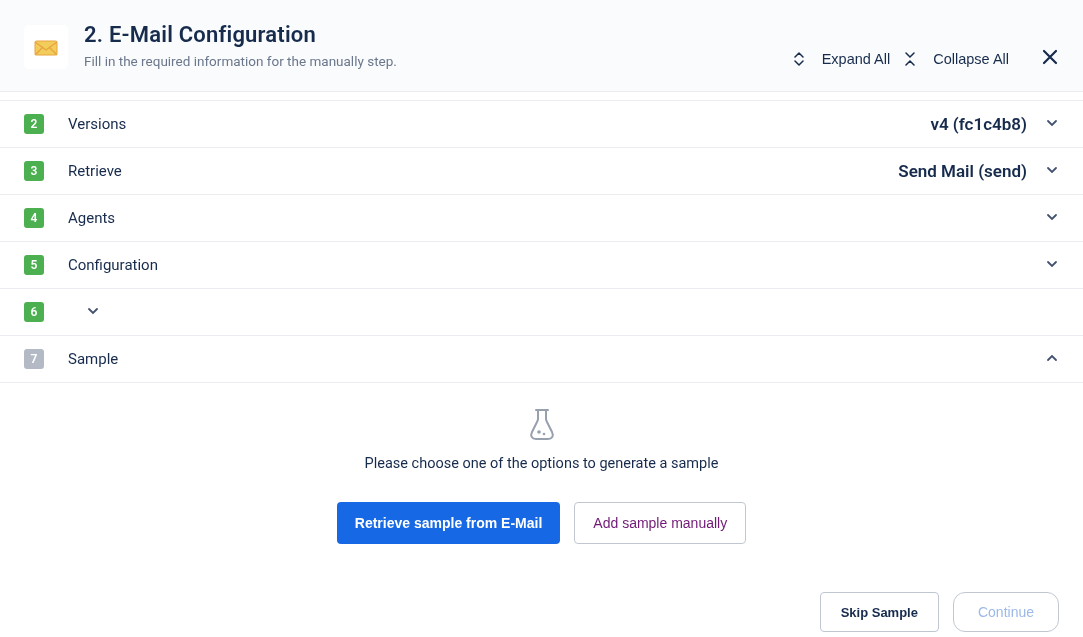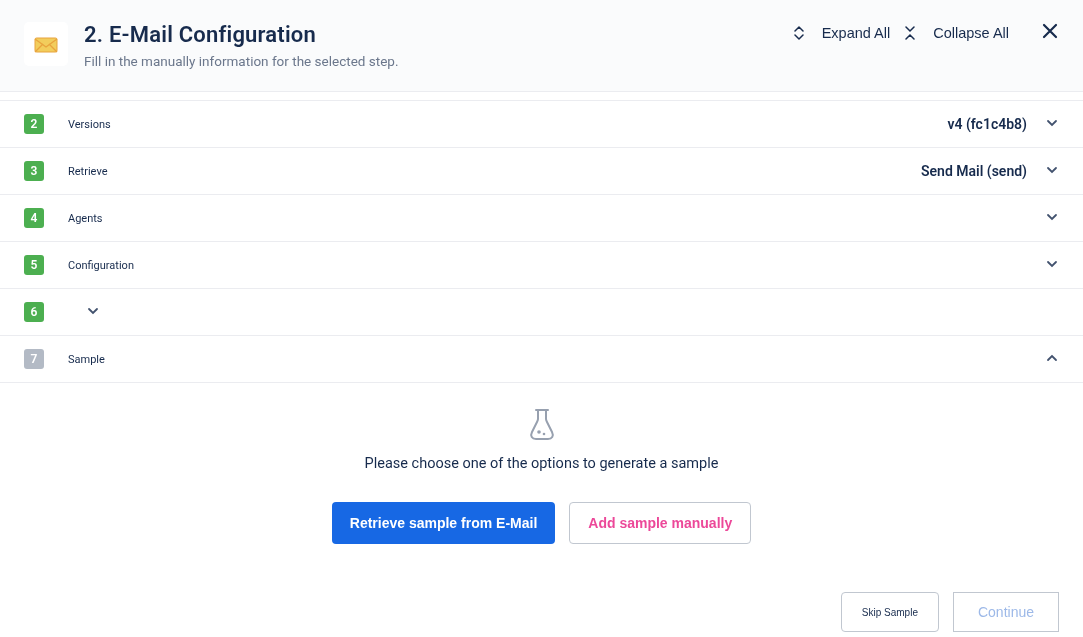--- a/index.html
+++ b/index.html
@@ -6,21 +6,21 @@
     body {
       font-family: -apple-system, BlinkMacSystemFont, "Segoe UI", Roboto, Helvetica, Arial, sans-serif;
       background: #ffffff;
       color: #172b4d;
       width: 1083px;
     }
 
     
     .header {
       display: flex;
-      align-items: flex-start;
+      align-items: flex-end;
       padding: 22px 24px;
       border-bottom: 1px solid #ebecf0;
       background: #fafbfc;
     }
     .header-icon-box {
       width: 44px;
       height: 44px;
       background: #ffffff;
       border-radius: 5px;
       display: flex;
@@ -86,25 +86,25 @@
       justify-content: center;
       font-size: 12px;
       font-weight: 600;
       color: #ffffff;
       margin-right: 24px;
     }
     .row-num.green { background: #4caf50; }
     .row-num.gray  { background: #b3bac5; }
     .row-label {
       flex: 1;
-      font-size: 11px;
+      font-size: 15px;
       color: #172b4d;
     }
     .row-value {
-      font-size: 14px;
+      font-size: 17px;
       font-weight: 600;
       color: #172b4d;
       margin-right: 18px;
     }
     .row-chevron {
       color: #42526e;
     }
 
     
     .sample-area {
@@ -133,67 +133,67 @@
       cursor: pointer;
     }
     .btn-primary {
       background: #1768e4;
       color: #ffffff;
       border: none;
       text-align: center;
     }
     .btn-outline {
       background: #ffffff;
-      color: #ec4899;
+      color: #701a75;
       border: 1px solid #c1c7d0;
-      font-weight: 700;
+      font-weight: 400;
     }
 
     
     .footer {
       display: flex;
       justify-content: flex-end;
       gap: 14px;
       padding: 8px 24px 20px;
     }
     .btn-plain {
       background: #ffffff;
       color: #172b4d;
       border: 1px solid #c1c7d0;
       padding: 11px 20px;
-      font-size: 10px;
-      font-weight: 400;
+      font-size: 13px;
+      font-weight: 700;
       border-radius: 4px;
       cursor: pointer;
     }
     .btn-disabled {
       background: #ffffff;
       color: #9db9e8;
       border: 1px solid #c1c7d0;
       padding: 11px 24px;
       font-size: 14px;
       font-weight: 500;
-      border-radius: 0;
+      border-radius: 12px;
       cursor: default;
     }
   </style>
 </head>
 <body>
 
 <div class="header">
   <div class="header-icon-box">
     <svg width="28" height="28" viewBox="0 0 28 28">
       <rect x="3" y="8" width="22" height="14" rx="1.5" fill="#f2cd5c" stroke="#e8a33d" stroke-width="1"></rect>
       <path d="M3 9 L14 17 L25 9" fill="none" stroke="#e8a33d" stroke-width="1.3"></path>
       <path d="M3 22 L11 14 M25 22 L17 14" fill="none" stroke="#e8a33d" stroke-width="1.3"></path>
     </svg>
   </div>
   <div class="header-text">
     <div class="header-title">2. E-Mail Configuration</div>
-    <div class="header-sub">Fill in the manually information for the selected step.</div>
+    <div class="header-sub">Fill in the required information for the manually step.</div>
   </div>
   <div class="header-actions">
     <button class="header-act-btn">
       <svg width="12" height="14" viewBox="0 0 12 14">
         <path d="M6 1 L2 5 M6 1 L10 5 M6 13 L2 9 M6 13 L10 9" stroke="#172b4d" stroke-width="1.5" fill="none" stroke-linecap="round"></path>
       </svg>
       <span>Expand All</span>
     </button>
     <button class="header-act-btn">
       <svg width="12" height="14" viewBox="0 0 12 14">

